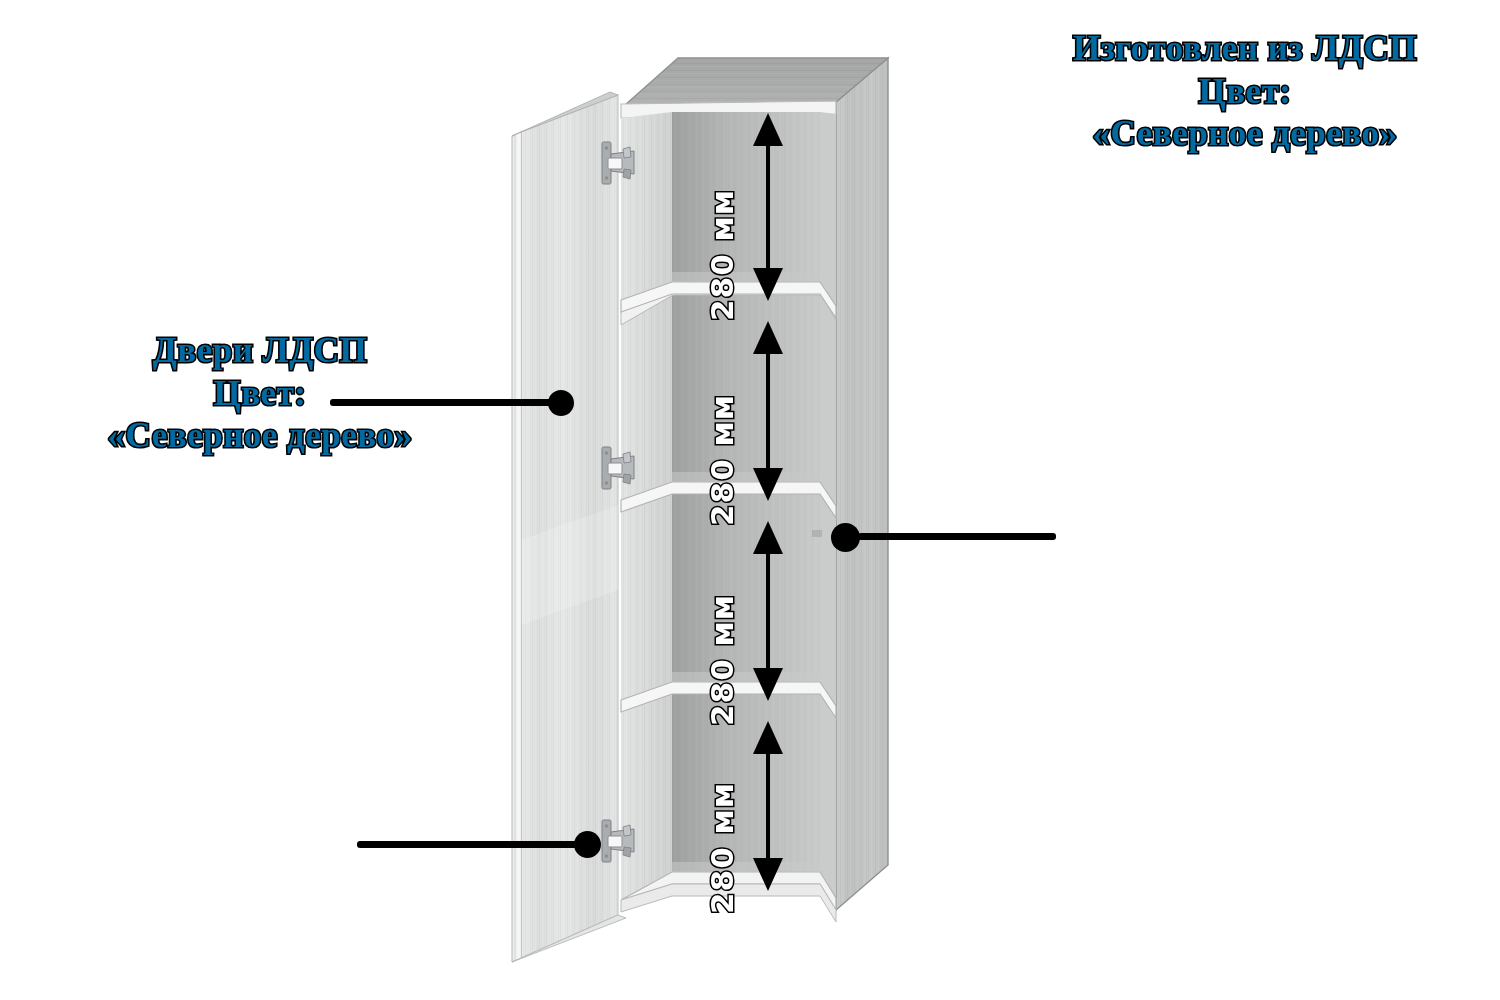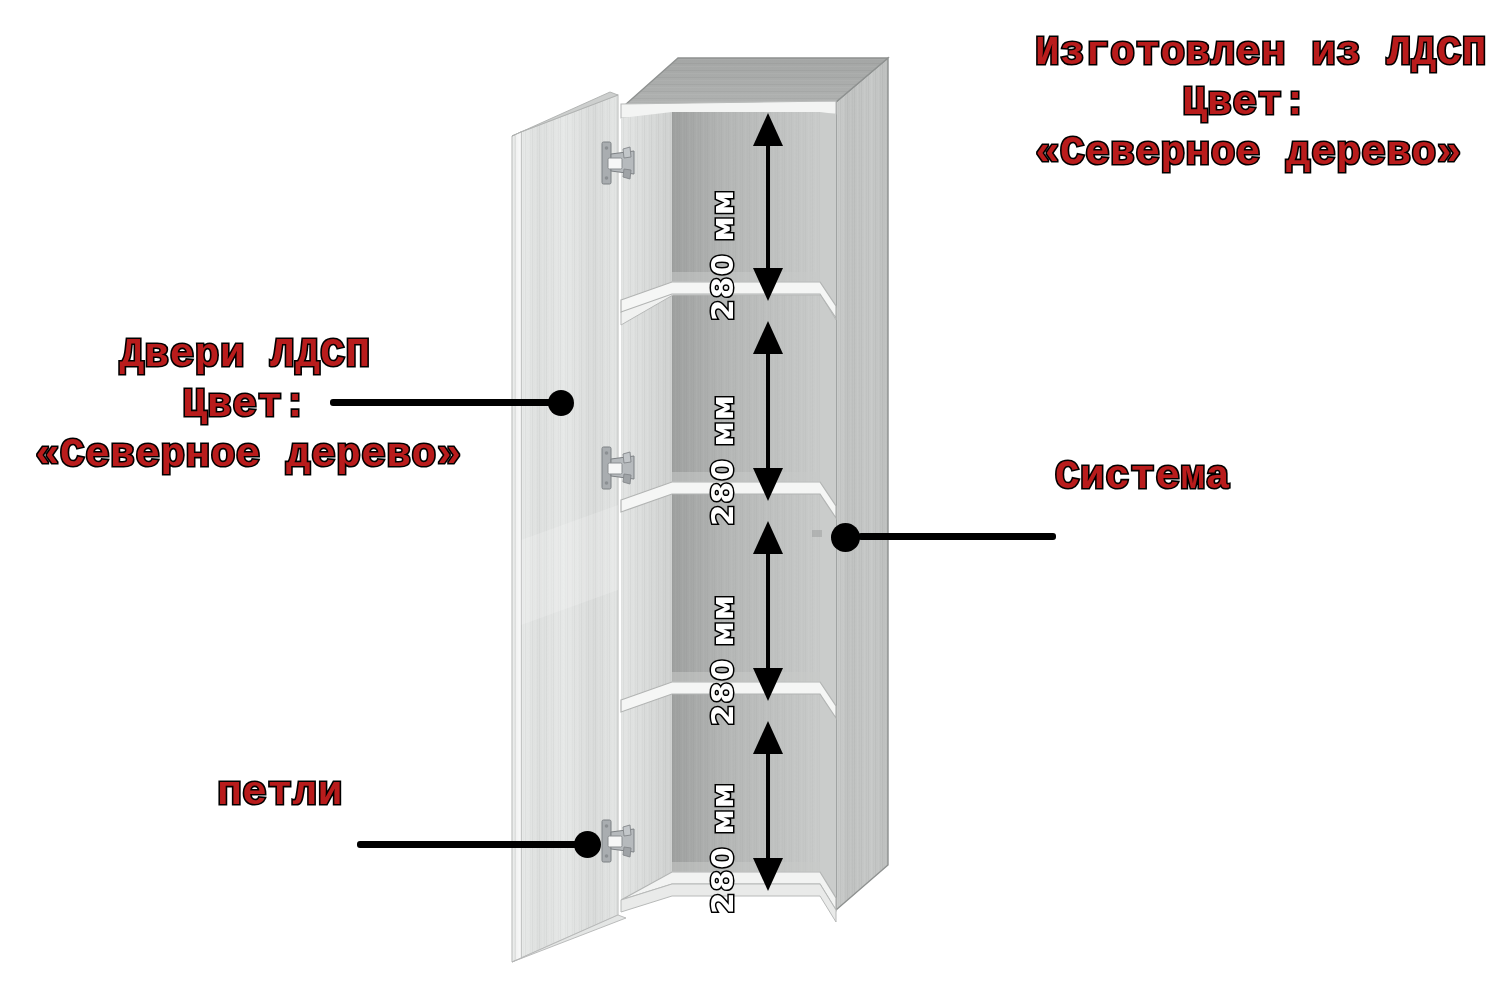--- a/index.html
+++ b/index.html
@@ -7,35 +7,35 @@
     width:1500px;height:1000px;
     background:#ffffff;
     font-family:"DejaVu Sans","Liberation Sans",sans-serif;
     overflow:hidden;position:relative;
   }
   #stage{position:absolute;left:0;top:0;width:1500px;height:1000px;}
 
   
   .note{
     position:absolute;
-    font-family:Liberation Mono, monospace;
+    font-family:Liberation Serif, serif;
     font-weight:700;
-    font-size:41px;
+    font-size:35px;
     line-height:1.22;
-    color:#b91c1c;
+    color:#0369a1;
     letter-spacing:.5px;
     -webkit-text-stroke:3.2px #000000;
     paint-order:stroke fill;
     white-space:nowrap;
     text-align:center;
   }
   .note .ln{display:block;}
 
   #note-material{left:1035px;top:28px;width:420px;}
-  #note-doors{left:35px;top:330px;width:420px;}
+  #note-doors{left:50px;top:330px;width:420px;}
   #note-hinges{left:45px;top:768px;width:470px;}
   #note-push{left:1055px;top:452px;width:330px;text-align:left;}
 
   
   .leader{position:absolute;background:#000;height:7px;border-radius:3px;}
   .dot{position:absolute;background:#000;border-radius:50%;}
 
   #leader-doors{left:330px;top:399px;width:222px;}
   #dot-doors{left:548px;top:390px;width:26px;height:26px;}
 
@@ -267,20 +267,18 @@
     <span class="ln">«Северное дерево»</span>
   </div>
 
   <div class="note" id="note-doors">
     <span class="ln">Двери ЛДСП</span>
     <span class="ln">Цвет:</span>
     <span class="ln">«Северное дерево»</span>
   </div>
 
   <div class="note" id="note-hinges">
-    <span class="ln">петли</span>
   </div>
 
   <div class="note" id="note-push">
-    <span class="ln">Система</span>
   </div>
 
 </div>
 
 </body></html>

